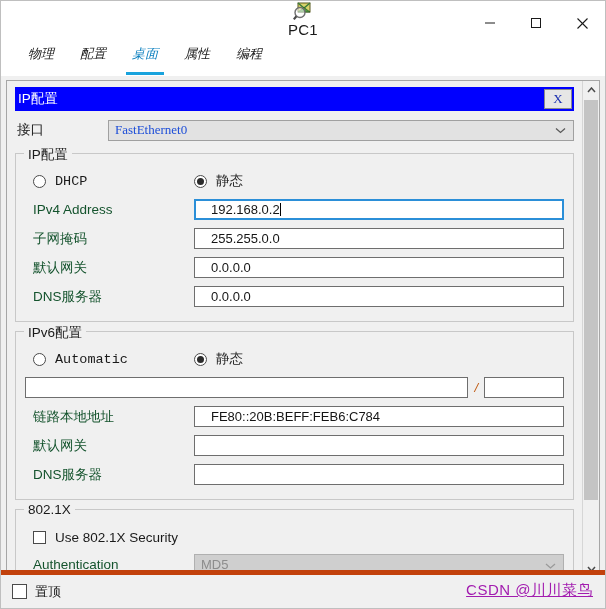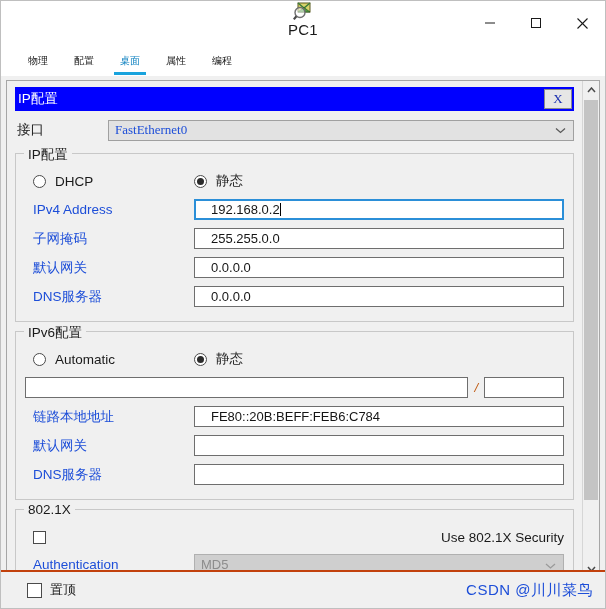--- a/index.html
+++ b/index.html
@@ -68,24 +68,25 @@
     background: #ffffff;
     display: flex;
     align-items: stretch;
     padding-left: 14px;
     box-sizing: border-box;
   }
   .tab {
     position: relative;
     padding: 0 13px;
     display: flex;
-    align-items: center;
-    font-size: 10px;
+    align-items: flex-start;
+    font-size: 13px;
     color: #202020;
     cursor: default;
+    font-style: italic;
   }
   .tab.active { color: #0a7fbf; }
   .tab.active::after {
     content: "";
     position: absolute;
     left: 7px;
     right: 7px;
     bottom: 1px;
     height: 3px;
     background: #19a3dd;
@@ -212,20 +213,21 @@
   
   .radio-row {
     display: flex;
     align-items: center;
     height: 26px;
     margin-bottom: 2px;
   }
   .radio-item {
     display: flex;
     align-items: center;
+    font-family: Liberation Mono, monospace;
   }
   .radio-item.first { width: 169px; padding-left: 8px; box-sizing: border-box; }
   .radio {
     width: 13px;
     height: 13px;
     border-radius: 50%;
     border: 1px solid #4a4a4a;
     background: #ffffff;
     box-sizing: border-box;
     margin-right: 9px;
@@ -250,21 +252,21 @@
     display: flex;
     align-items: center;
     height: 27px;
     margin-bottom: 2px;
   }
   .field-label {
     width: 169px;
     padding-left: 8px;
     box-sizing: border-box;
     font-size: 13.5px;
-    color: #1d4ed8;
+    color: #14532d;
   }
   .textbox {
     flex: 1 1 auto;
     height: 21px;
     background: #ffffff;
     border: 1px solid #6e6e6e;
     box-sizing: border-box;
     font-size: 13px;
     color: #151515;
     line-height: 19px;
@@ -299,21 +301,20 @@
     border: 1px solid #6e6e6e;
     box-sizing: border-box;
   }
 
   
   .check-row {
     display: flex;
     align-items: center;
     height: 27px;
     padding-left: 8px;
-    justify-content: space-between;
   }
   .checkbox {
     width: 13px;
     height: 13px;
     border: 1px solid #4a4a4a;
     background: #ffffff;
     box-sizing: border-box;
     margin-right: 9px;
     flex: 0 0 auto;
   }
@@ -347,35 +348,36 @@
     height: 400px;
     background: #c4c4c4;
   }
 
   
   .bottombar {
     position: absolute;
     left: 0; right: 0; bottom: 0;
     height: 38px;
     background: #f0f0f0;
-    border-top: 2px solid #c2410c;
-    display: flex;
-    align-items: center;
-    padding-left: 26px;
+    border-top: 5px solid #c2410c;
+    display: flex;
+    align-items: center;
+    padding-left: 11px;
     box-sizing: border-box;
   }
   .bottombar .checkbox { width: 15px; height: 15px; margin-right: 8px; }
   .bottombar .check-label { font-size: 13px; }
   .watermark {
     position: absolute;
     right: 12px;
     bottom: 8px;
     font-size: 15px;
-    color: #1d4ed8;
+    color: #a21caf;
     letter-spacing: 0.5px;
+    text-decoration: underline;
   }
 </style>
 </head>
 <body>
 
 <div class="window">
 
   <div class="titlebar">
     <span class="app-icon">
       <svg width="20" height="20" viewBox="0 0 20 20">

